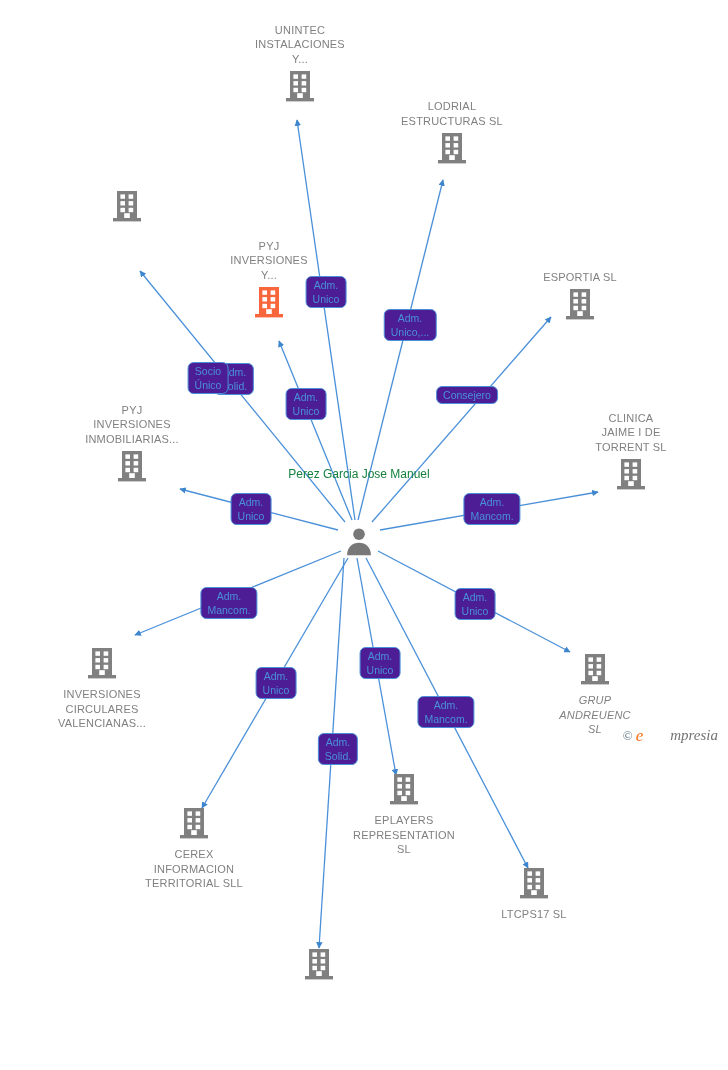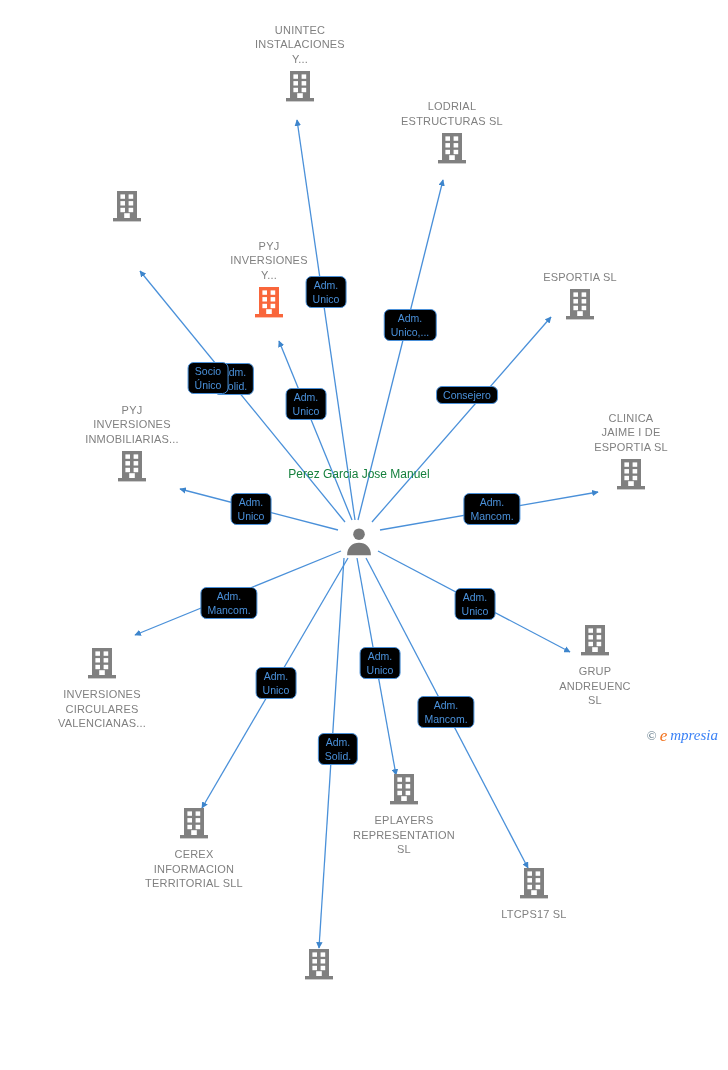--- a/index.html
+++ b/index.html
@@ -9,32 +9,32 @@
   #edges{position:absolute;left:0;top:0;width:728px;height:1070px;pointer-events:none;}
 
   .node{position:absolute;text-align:center;transform:translate(-50%,0);}
   .node .ico{display:block;margin:0 auto;}
   .node .nlabel{display:block;color:#808080;font-size:11px;line-height:14.5px;
                 letter-spacing:.2px;white-space:pre-line;}
   .node.lbl-top .nlabel{margin-bottom:3px;}
   .node.lbl-bot .nlabel{margin-top:3px;}
 
   .edge-label{position:absolute;transform:translate(-50%,-50%);
-              background:#000000;border:1.4px solid #4a90d9;border-radius:6px;
+              background:#4c1d95;border:1.4px solid #4a90d9;border-radius:6px;
               color:#4a90d9;font-size:10.5px;line-height:14px;text-align:center;
               padding:1px 6px;white-space:pre-line;box-sizing:border-box;}
 
   .person-name{position:absolute;transform:translate(-50%,0);text-align:center;
                color:#15803d;font-size:12px;line-height:15px;white-space:pre-line;}
 
   #watermark{position:absolute;right:10px;bottom:10px;display:flex;align-items:center;
              gap:3px;font-size:14px;color:#3b5a72;font-family:"Liberation Serif",serif;}
   #watermark .c{color:#5c7585;font-size:13px;}
   #watermark .e{color:#f2711c;font-style:italic;font-size:17px;line-height:14px;}
-  #watermark .rest{color:#3b82f6;font-style:italic;font-size:15px;}
+  #watermark .rest{color:#737373;font-style:italic;font-size:15px;margin-left:24px;}
 </style>
 </head>
 <body>
 
 <div id="canvas">
 
   <svg id="edges" viewBox="0 0 728 1070" xmlns="http://www.w3.org/2000/svg">
     <defs>
       <marker id="arw" viewBox="0 0 10 10" refX="9" refY="5" markerWidth="5" markerHeight="5" orient="auto-start-reverse">
         <path d="M 0 0 L 10 5 L 0 10 z" fill="#3d85cc"></path>
@@ -144,21 +144,21 @@
             <rect x="8.4" y="12.1" width="4.6" height="4.4" fill="#fff"></rect>
             <rect x="16.6" y="12.1" width="4.6" height="4.4" fill="#fff"></rect>
             <rect x="8.4" y="18.8" width="4.6" height="4.4" fill="#fff"></rect>
             <rect x="16.6" y="18.8" width="4.6" height="4.4" fill="#fff"></rect>
             <rect x="12.2" y="24.2" width="5.6" height="4.8" fill="#fff"></rect>
           </svg></span>
       </div>
       <div class="node lbl-top" style="left: 631px; width: 150px; top: 410.5px;">
         <span class="nlabel">CLINICA
 JAIME I DE
-ESPORTIA  SL</span>
+TORRENT  SL</span>
         <span class="ico"><svg width="30" height="34" viewBox="0 0 30 34">
             <rect x="5" y="2" width="20" height="27" fill="#808080"></rect>
             <rect x="1" y="29" width="28" height="3.4" fill="#808080"></rect>
             <rect x="8.4" y="5.4" width="4.6" height="4.4" fill="#fff"></rect>
             <rect x="16.6" y="5.4" width="4.6" height="4.4" fill="#fff"></rect>
             <rect x="8.4" y="12.1" width="4.6" height="4.4" fill="#fff"></rect>
             <rect x="16.6" y="12.1" width="4.6" height="4.4" fill="#fff"></rect>
             <rect x="8.4" y="18.8" width="4.6" height="4.4" fill="#fff"></rect>
             <rect x="16.6" y="18.8" width="4.6" height="4.4" fill="#fff"></rect>
             <rect x="12.2" y="24.2" width="5.6" height="4.8" fill="#fff"></rect>
@@ -173,21 +173,21 @@
             <rect x="8.4" y="12.1" width="4.6" height="4.4" fill="#fff"></rect>
             <rect x="16.6" y="12.1" width="4.6" height="4.4" fill="#fff"></rect>
             <rect x="8.4" y="18.8" width="4.6" height="4.4" fill="#fff"></rect>
             <rect x="16.6" y="18.8" width="4.6" height="4.4" fill="#fff"></rect>
             <rect x="12.2" y="24.2" width="5.6" height="4.8" fill="#fff"></rect>
           </svg></span>
         <span class="nlabel">INVERSIONES
 CIRCULARES
 VALENCIANAS...</span>
       </div>
-      <div class="node lbl-bot" style="left: 595px; width: 150px; top: 623px;">
+      <div class="node lbl-bot" style="left: 595px; width: 150px; top: 652px; font-style: italic;">
         <span class="ico"><svg width="30" height="34" viewBox="0 0 30 34">
             <rect x="5" y="2" width="20" height="27" fill="#808080"></rect>
             <rect x="1" y="29" width="28" height="3.4" fill="#808080"></rect>
             <rect x="8.4" y="5.4" width="4.6" height="4.4" fill="#fff"></rect>
             <rect x="16.6" y="5.4" width="4.6" height="4.4" fill="#fff"></rect>
             <rect x="8.4" y="12.1" width="4.6" height="4.4" fill="#fff"></rect>
             <rect x="16.6" y="12.1" width="4.6" height="4.4" fill="#fff"></rect>
             <rect x="8.4" y="18.8" width="4.6" height="4.4" fill="#fff"></rect>
             <rect x="16.6" y="18.8" width="4.6" height="4.4" fill="#fff"></rect>
             <rect x="12.2" y="24.2" width="5.6" height="4.8" fill="#fff"></rect>

